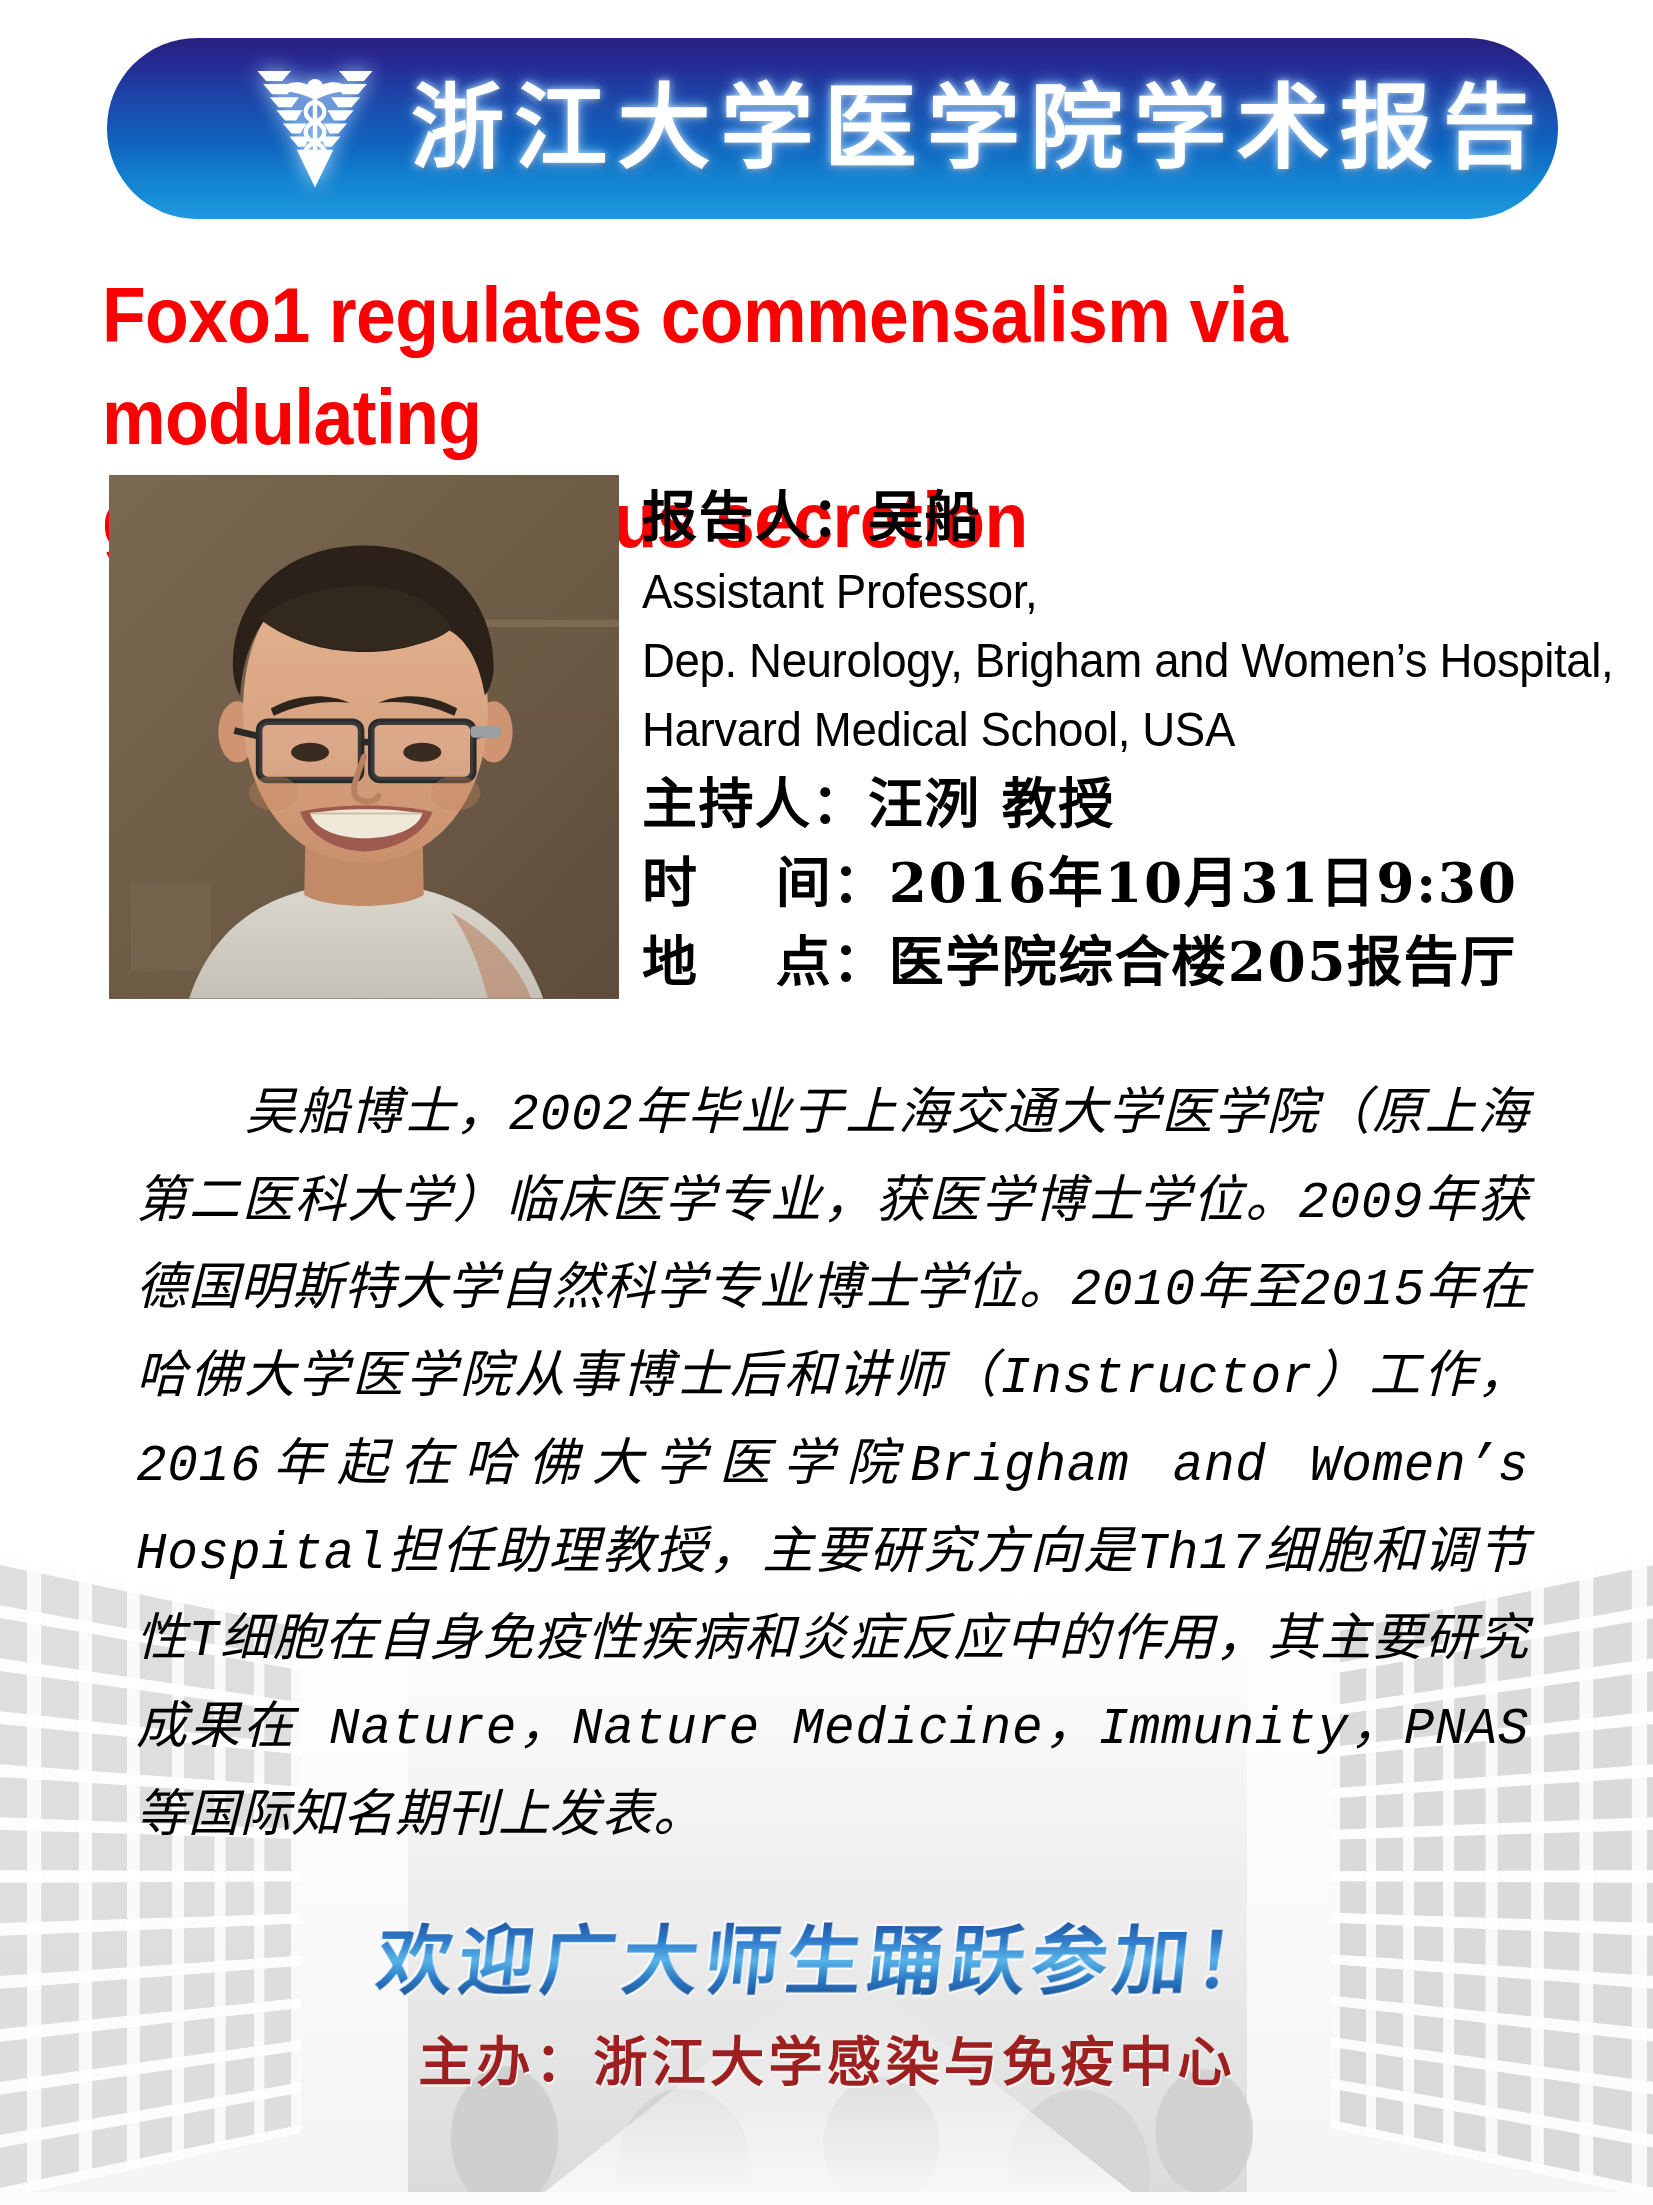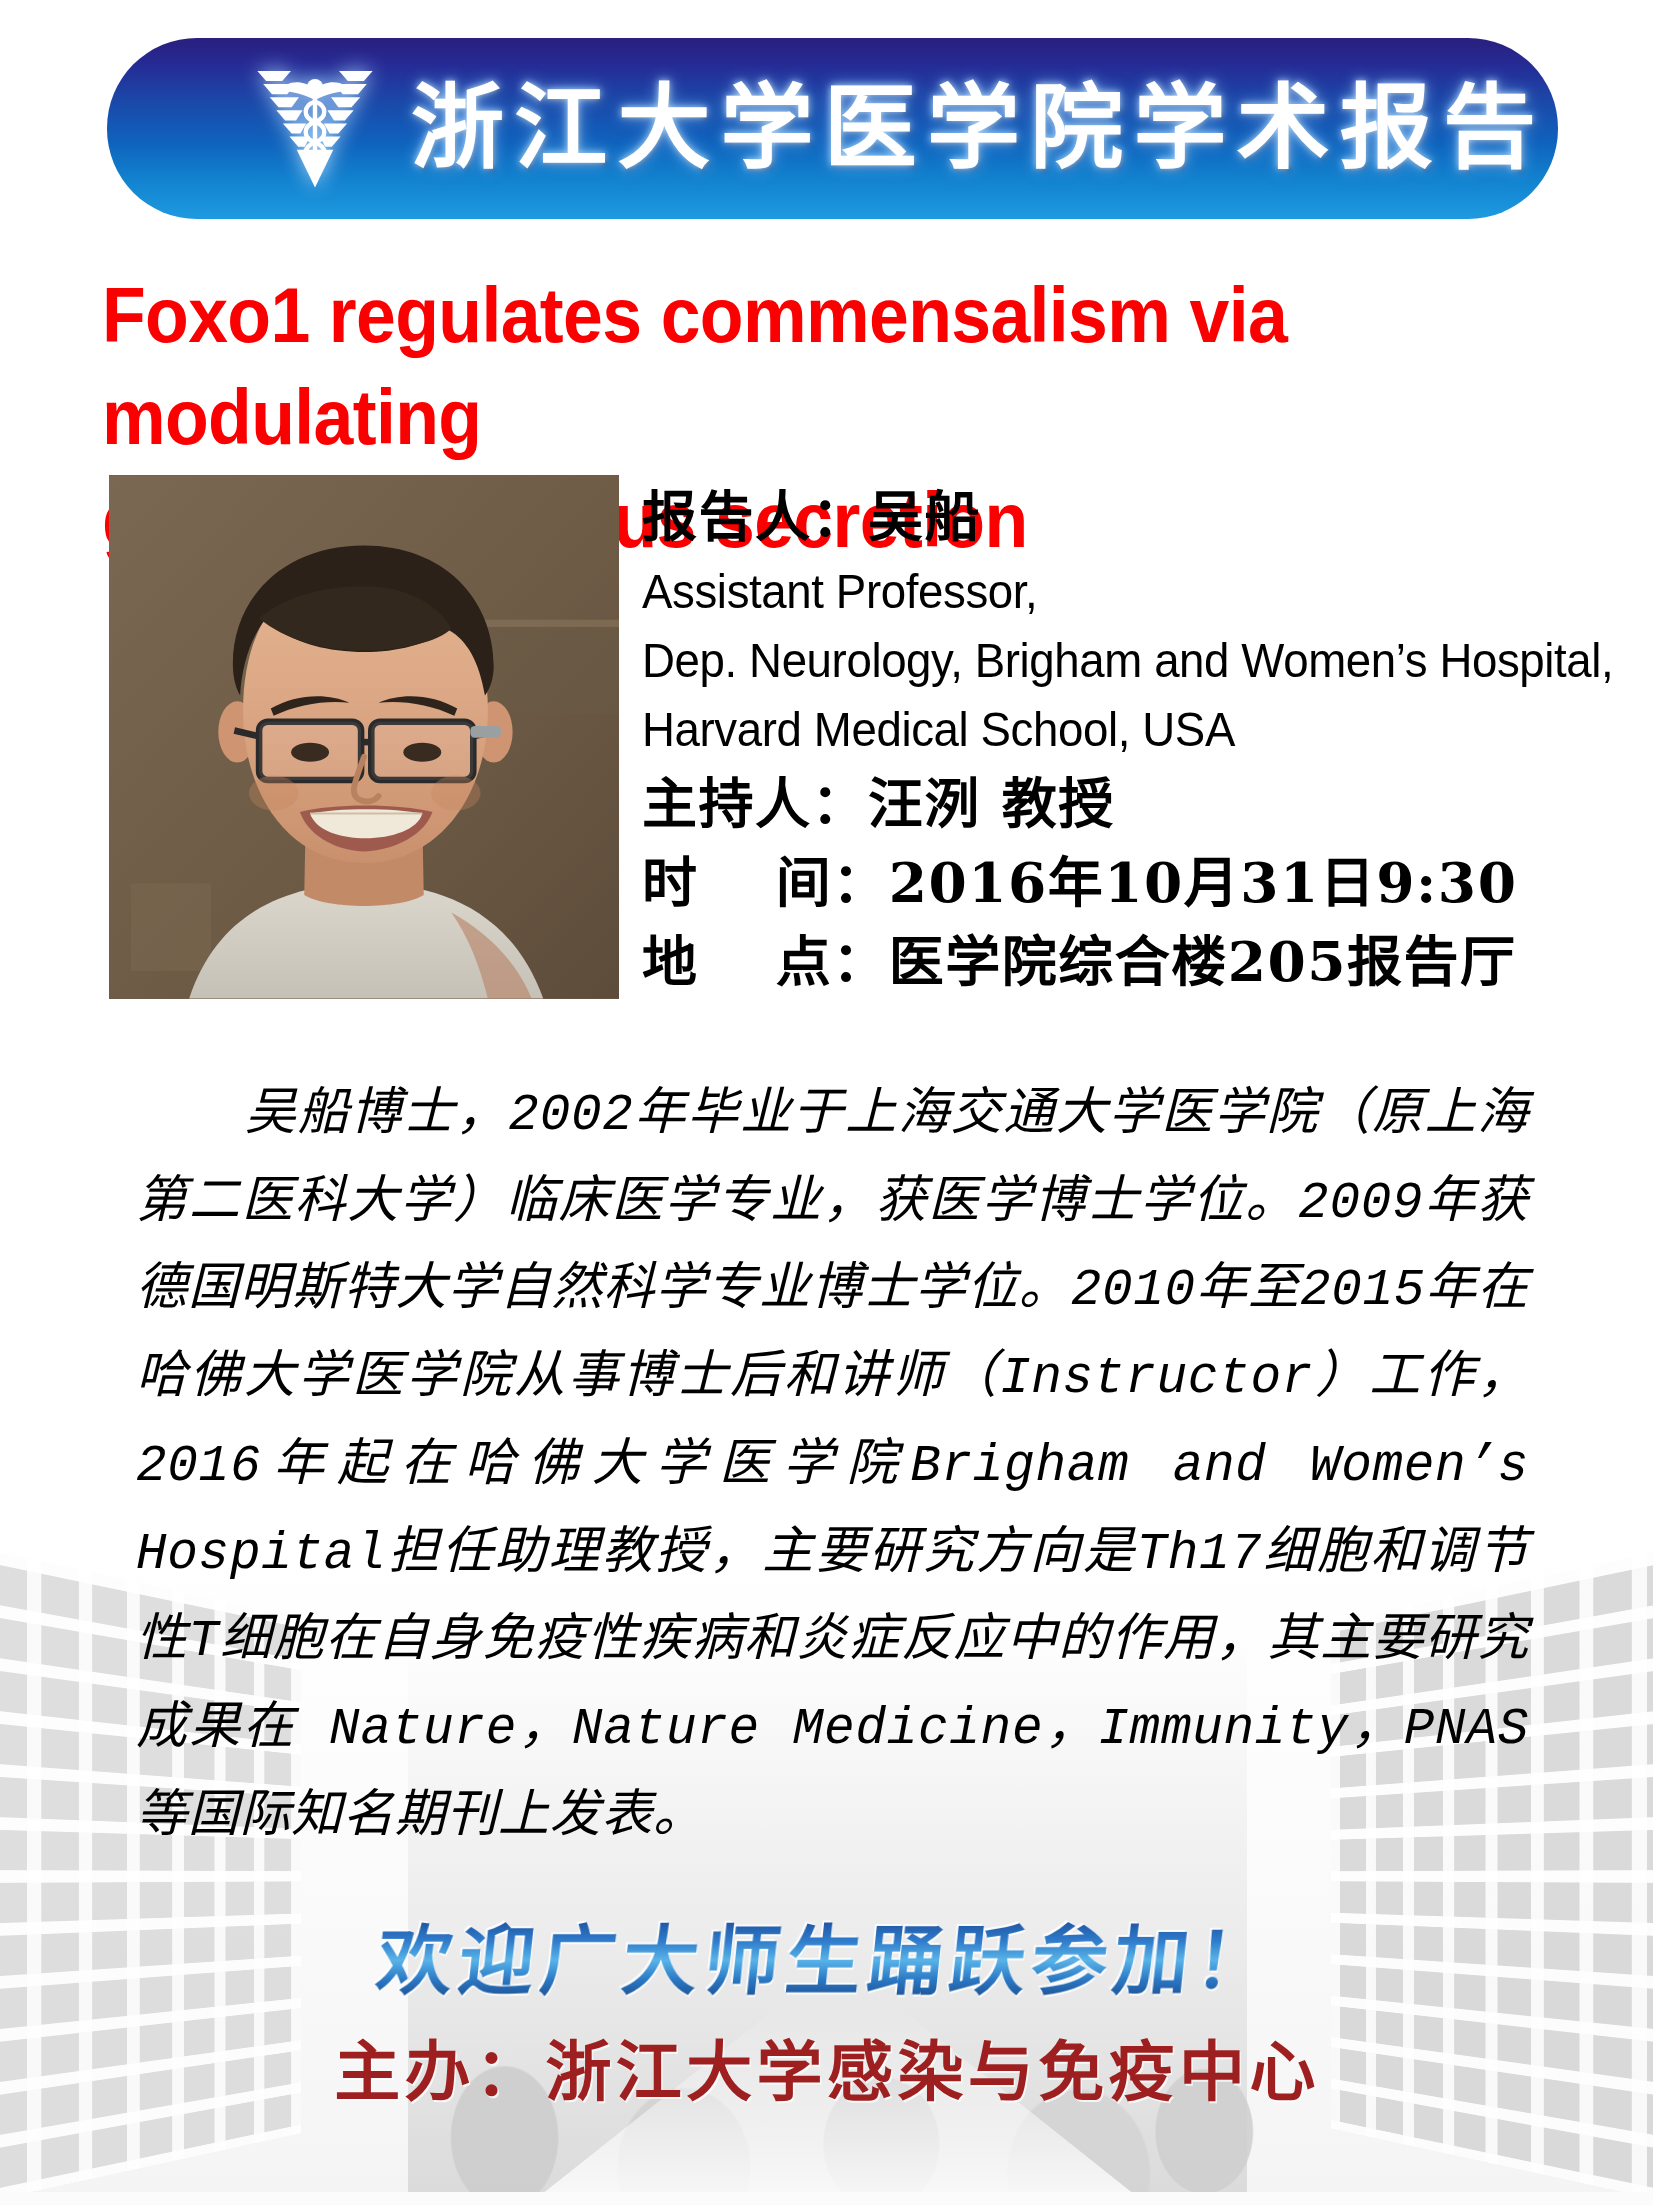--- a/index.html
+++ b/index.html
@@ -264,21 +264,21 @@
     -webkit-text-fill-color: transparent;
     filter: drop-shadow(1.5px 2.2px 0 rgba(255,255,255,.9))
             drop-shadow(-1.5px -1.5px 0 rgba(255,255,255,.85));
     transform: skewX(-6deg);
     display: inline-block;
   }
   .organizer {
     margin-top: 11.7px;
     font-family: "DejaVu Sans", "Liberation Sans", sans-serif;
     font-weight: 700;
-    font-size: 66px;
+    font-size: 54px;
     letter-spacing: 4.4px;
     color: #9e1f1f;
     text-shadow: 1.5px 1.5px 0 rgba(255,255,255,.75);
   }
 </style>
 </head>
 <body>
 
 <div class="poster">
 

